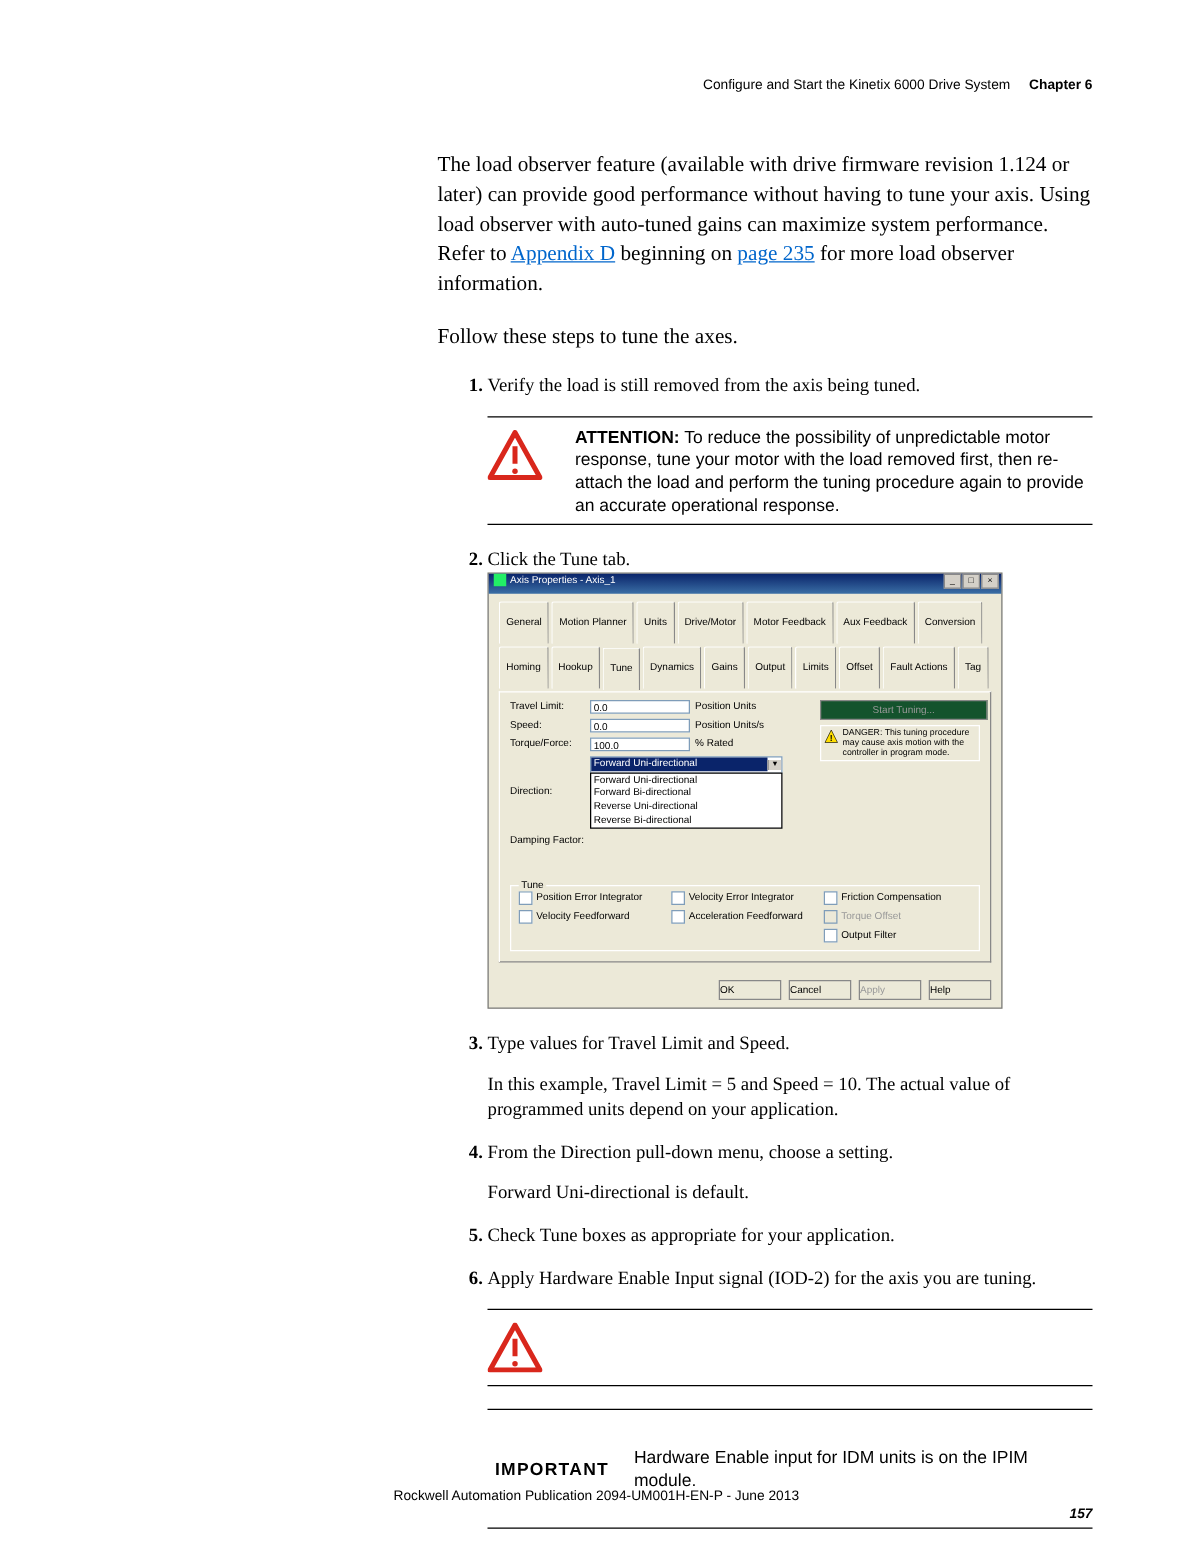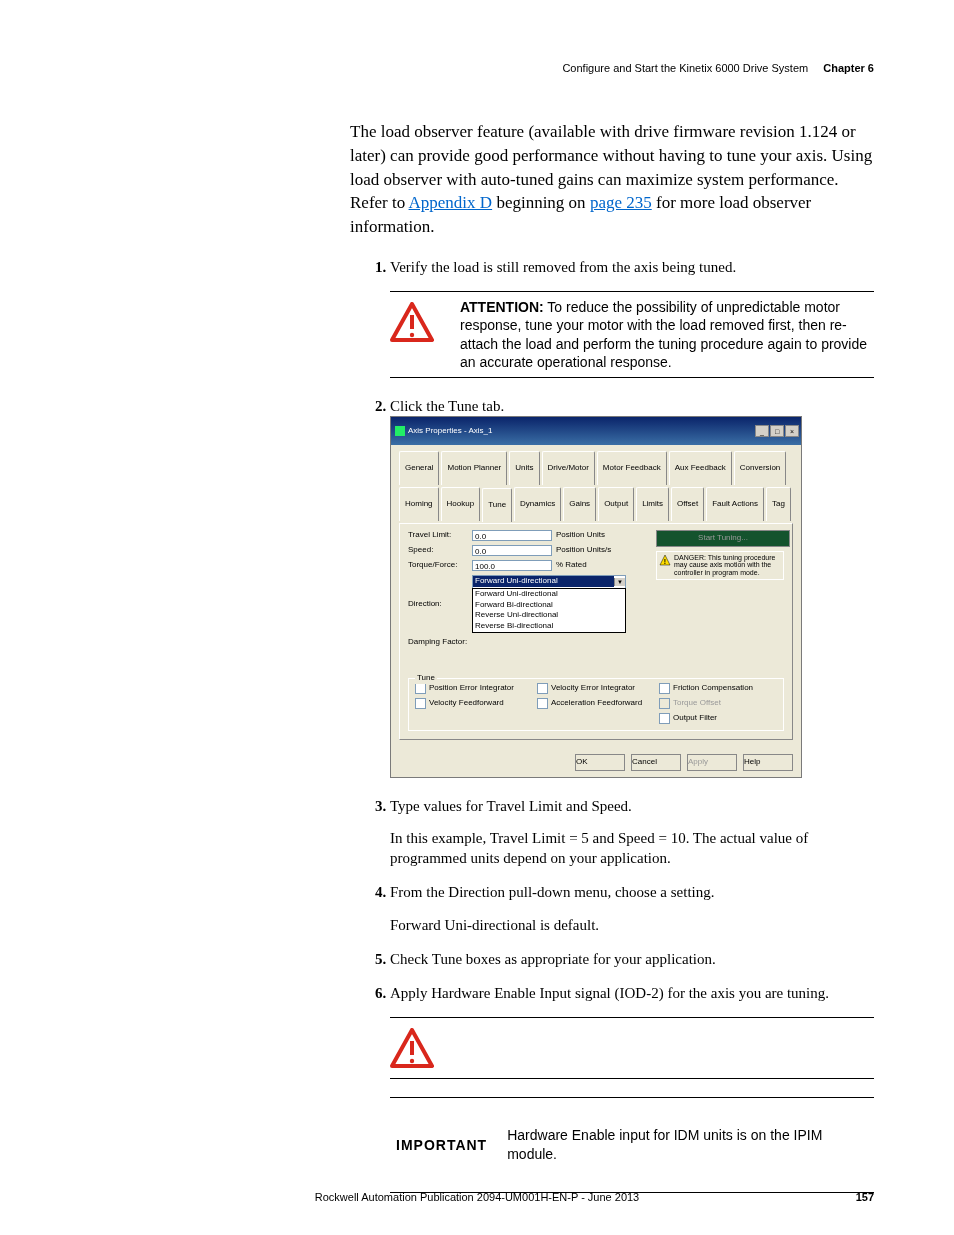--- a/index.html
+++ b/index.html
@@ -72,39 +72,40 @@
     bottom: 32px;
     left: 80px;
     right: 80px;
     font-family: 'Myriad Pro', Arial, sans-serif;
     font-size: 11px;
     text-align: center;
   }
   .footer-page {
     position: absolute;
     right: 0;
-    top: 0;
+    top: 14px;
     font-weight: bold;
+    font-style: italic;
   }
 
   
   .dialog {
     width: 410px;
     margin: 0 0 18px 0;
     border: 1px solid #7a7a7a;
     background: #ece9d8;
     font-family: Tahoma, Arial, sans-serif;
     font-size: 8px;
   }
   .titlebar {
     background: linear-gradient(#0a246a, #3a6ea5);
     color: #fff;
     display: flex;
-    align-items: center;
-    height: 28px;
+    align-items: flex-start;
+    height: 16px;
     padding: 0 2px 0 4px;
   }
   .titlebar-text { flex: 1; }
   .titlebar-icon { width: 10px; height: 10px; background: #2e6; margin-right: 3px; }
   .titlebar-btn {
     width: 12px; height: 10px;
     background: #d4d0c8;
     border: 1px solid #888;
     color: #000;
     font-size: 7px;
@@ -221,20 +222,21 @@
     <span>Configure and Start the Kinetix 6000 Drive System</span>
     <span class="chapter-num">Chapter 6</span>
   </div>
 
   <div class="content">
 
     <p class="body-text">
       <span>The load observer feature (available with drive firmware revision 1.124 or later) can provide good performance without having to tune your axis. Using load observer with auto-tuned gains can maximize system performance. Refer to </span><a class="doc-link">Appendix D</a><span> beginning on </span><a class="doc-link">page 235</a><span> for more load observer information.</span>
     </p>
 
+    <p class="body-text">Follow these steps to tune the axes.</p>
 
     <ol class="steps">
       <li>
         <span>Verify the load is still removed from the axis being tuned.</span>
 
         <div class="attention-box">
           <div class="attention-icon">
             <svg class="warn-tri" width="44" height="40" viewBox="0 0 44 40">
               <polygon points="22,2 42,38 2,38" fill="none" stroke="#d9271c" stroke-width="4" stroke-linejoin="round"></polygon>
               <line x1="22" y1="13" x2="22" y2="27" stroke="#d9271c" stroke-width="4"></line>

